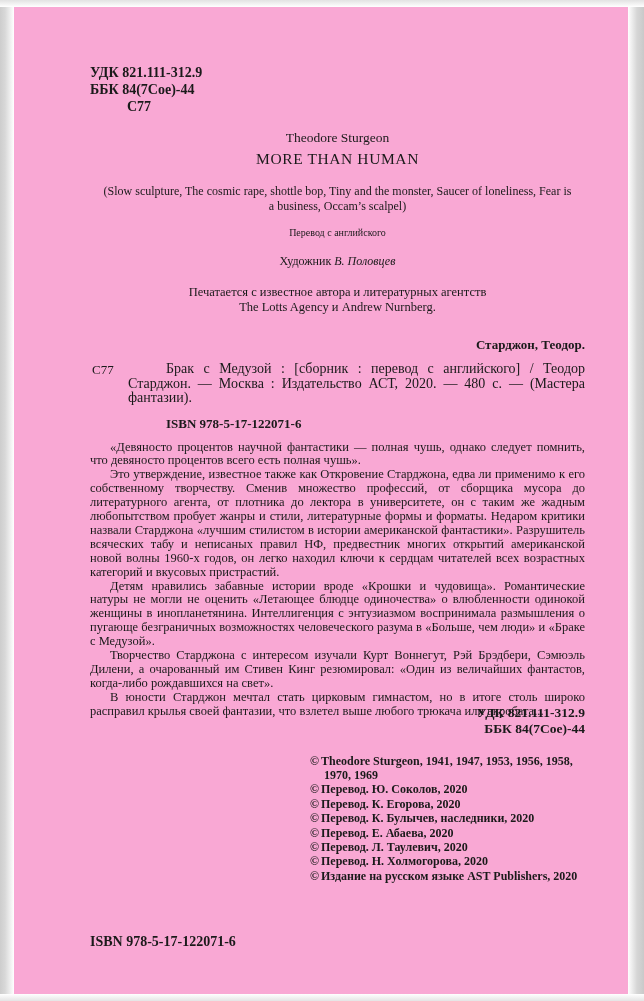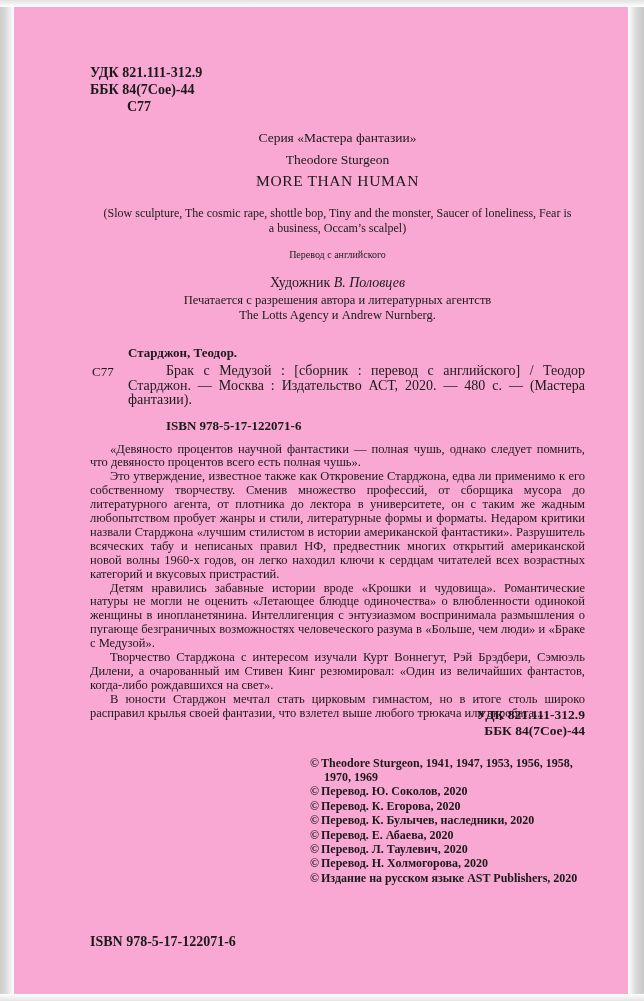--- a/index.html
+++ b/index.html
@@ -38,28 +38,28 @@
   .codes .c77 { padding-left: 37px; }
 
   
   .series-block { margin-top: 14px; text-align: center; }
   .series   { font-size: 13.5px; line-height: 17px; margin-bottom: 5px; }
   .author   { font-size: 13.5px; line-height: 17px; margin-bottom: 3px; }
   .title    { font-size: 15.5px; line-height: 19px; letter-spacing: 0.6px; margin-bottom: 16px; }
   .collection { font-size: 12.5px; line-height: 16px; margin-top: 16px; }
   .stories  { font-size: 12px; line-height: 14.5px; max-width: 470px; margin: 16px auto 9px auto; }
   .transnote { font-size: 10px; line-height: 16px; margin-top: 12px; margin-bottom: 12px; }
-  .artist   { font-size: 14px; line-height: 16px; margin-bottom: 2px; }
+  .artist   { font-size: 12px; line-height: 16px; margin-bottom: 16px; }
   .artist .it { font-style: italic; }
   .permission { font-size: 12.5px; line-height: 15px; }
   .agencies   { font-size: 12.5px; line-height: 15px; }
 
   
   .catalog { margin-top: 22px; }
-  .cat-author { font-weight: bold; font-size: 13px; line-height: 16px; padding-left: 38px; margin-bottom: 3px; }
+  .cat-author { font-weight: bold; font-size: 13px; line-height: 16px; padding-left: 38px; margin-bottom: 9px; text-align: right; }
   .cat-row { position: relative; padding-left: 38px; }
   .cat-code { position: absolute; left: 2px; top: 0; font-size: 13px; }
   .cat-entry { margin: 0; font-size: 14px; line-height: 14.5px; text-indent: 38px; text-align: justify; }
   .cat-isbn { margin-top: 10px; padding-left: 76px; font-weight: bold; font-size: 13px; line-height: 16px; }
 
   
   .annotation { margin-top: 9px; }
   .annotation p {
     margin: 0;
     font-size: 12.5px;
@@ -118,30 +118,29 @@
 
   <div class="content">
 
     <div class="codes">
       <div>УДК 821.111-312.9</div>
       <div>ББК 84(7Сое)-44</div>
       <div class="c77">С77</div>
     </div>
 
     <div class="series-block">
-      <div class="series">Серия «Мастера фантазии»</div>
       <div class="author">Theodore Sturgeon</div>
       <div class="title">MORE THAN HUMAN</div>
       <div class="stories">(Slow sculpture, The cosmic rape, shottle bop, Tiny and the monster, Saucer of loneliness, Fear is a business, Occam’s scalpel)</div>
       <div class="transnote">Перевод с английского</div>
       <div class="artist">
         <span>Художник</span>
         <span class="it">В. Половцев</span>
       </div>
-      <div class="permission">Печатается с разрешения автора и литературных агентств</div>
+      <div class="permission">Печатается с известное автора и литературных агентств</div>
       <div class="agencies">The Lotts Agency и Andrew Nurnberg.</div>
     </div>
 
     <div class="catalog">
       <div class="cat-author">Старджон, Теодор.</div>
       <div class="cat-row">
         <span class="cat-code">С77</span>
         <p class="cat-entry">Брак с Медузой : [сборник : перевод с английского] / Теодор Старджон. — Москва : Издательство АСТ, 2020. — 480 с. — (Мастера фантазии).</p>
       </div>
       <div class="cat-isbn">ISBN 978-5-17-122071-6</div>

